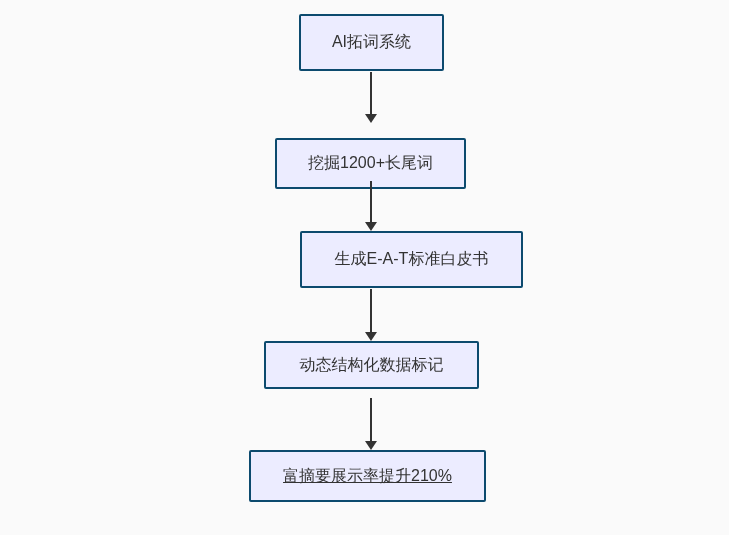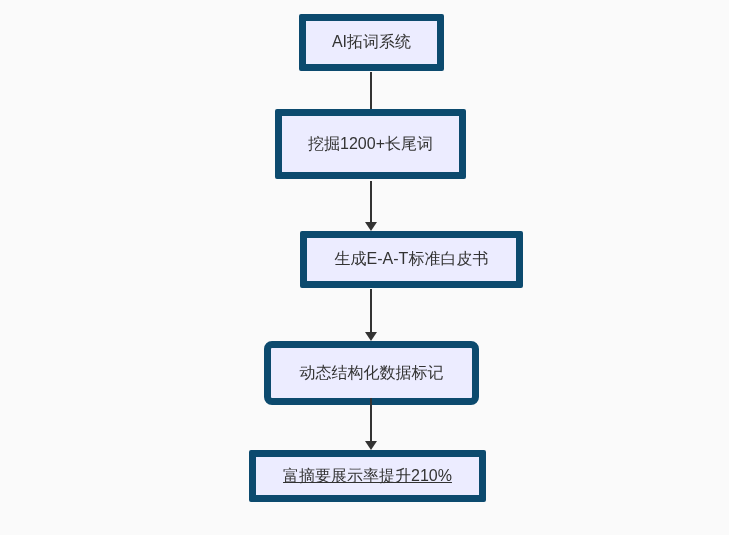--- a/index.html
+++ b/index.html
@@ -16,34 +16,34 @@
   .canvas {
     position: relative;
     width: 729px;
     height: 535px;
     background: #fafafa;
   }
   .node {
     position: absolute;
     box-sizing: border-box;
     background: #ececff;
-    border: 7px solid #0c4a6e;
+    border: 2px solid #0c4a6e;
     border-radius: 2px;
     color: #333333;
     font-size: 16px;
     display: flex;
     align-items: center;
     justify-content: center;
     text-align: center;
     white-space: nowrap;
   }
   .node-1 { left: 299px; top: 14px;  width: 145px; height: 57px; }
-  .node-2 { left: 275px; top: 109px; width: 191px; height: 70px; }
+  .node-2 { left: 275px; top: 138px; width: 191px; height: 51px; }
   .node-3 { left: 260px; top: 231px; width: 223px; height: 57px; margin-left: 40px; }
-  .node-4 { left: 264px; top: 341px; width: 215px; height: 64px; border-radius: 8px; }
+  .node-4 { left: 264px; top: 341px; width: 215px; height: 48px; }
   .node-5 { left: 249px; top: 450px; width: 237px; height: 52px; text-decoration: underline; }
 
   .edge {
     position: absolute;
     left: 365px;
     width: 12px;
   }
   .edge-1 { top: 72px;  height: 51px; }
   .edge-2 { top: 181px; height: 50px; }
   .edge-3 { top: 289px; height: 52px; }

